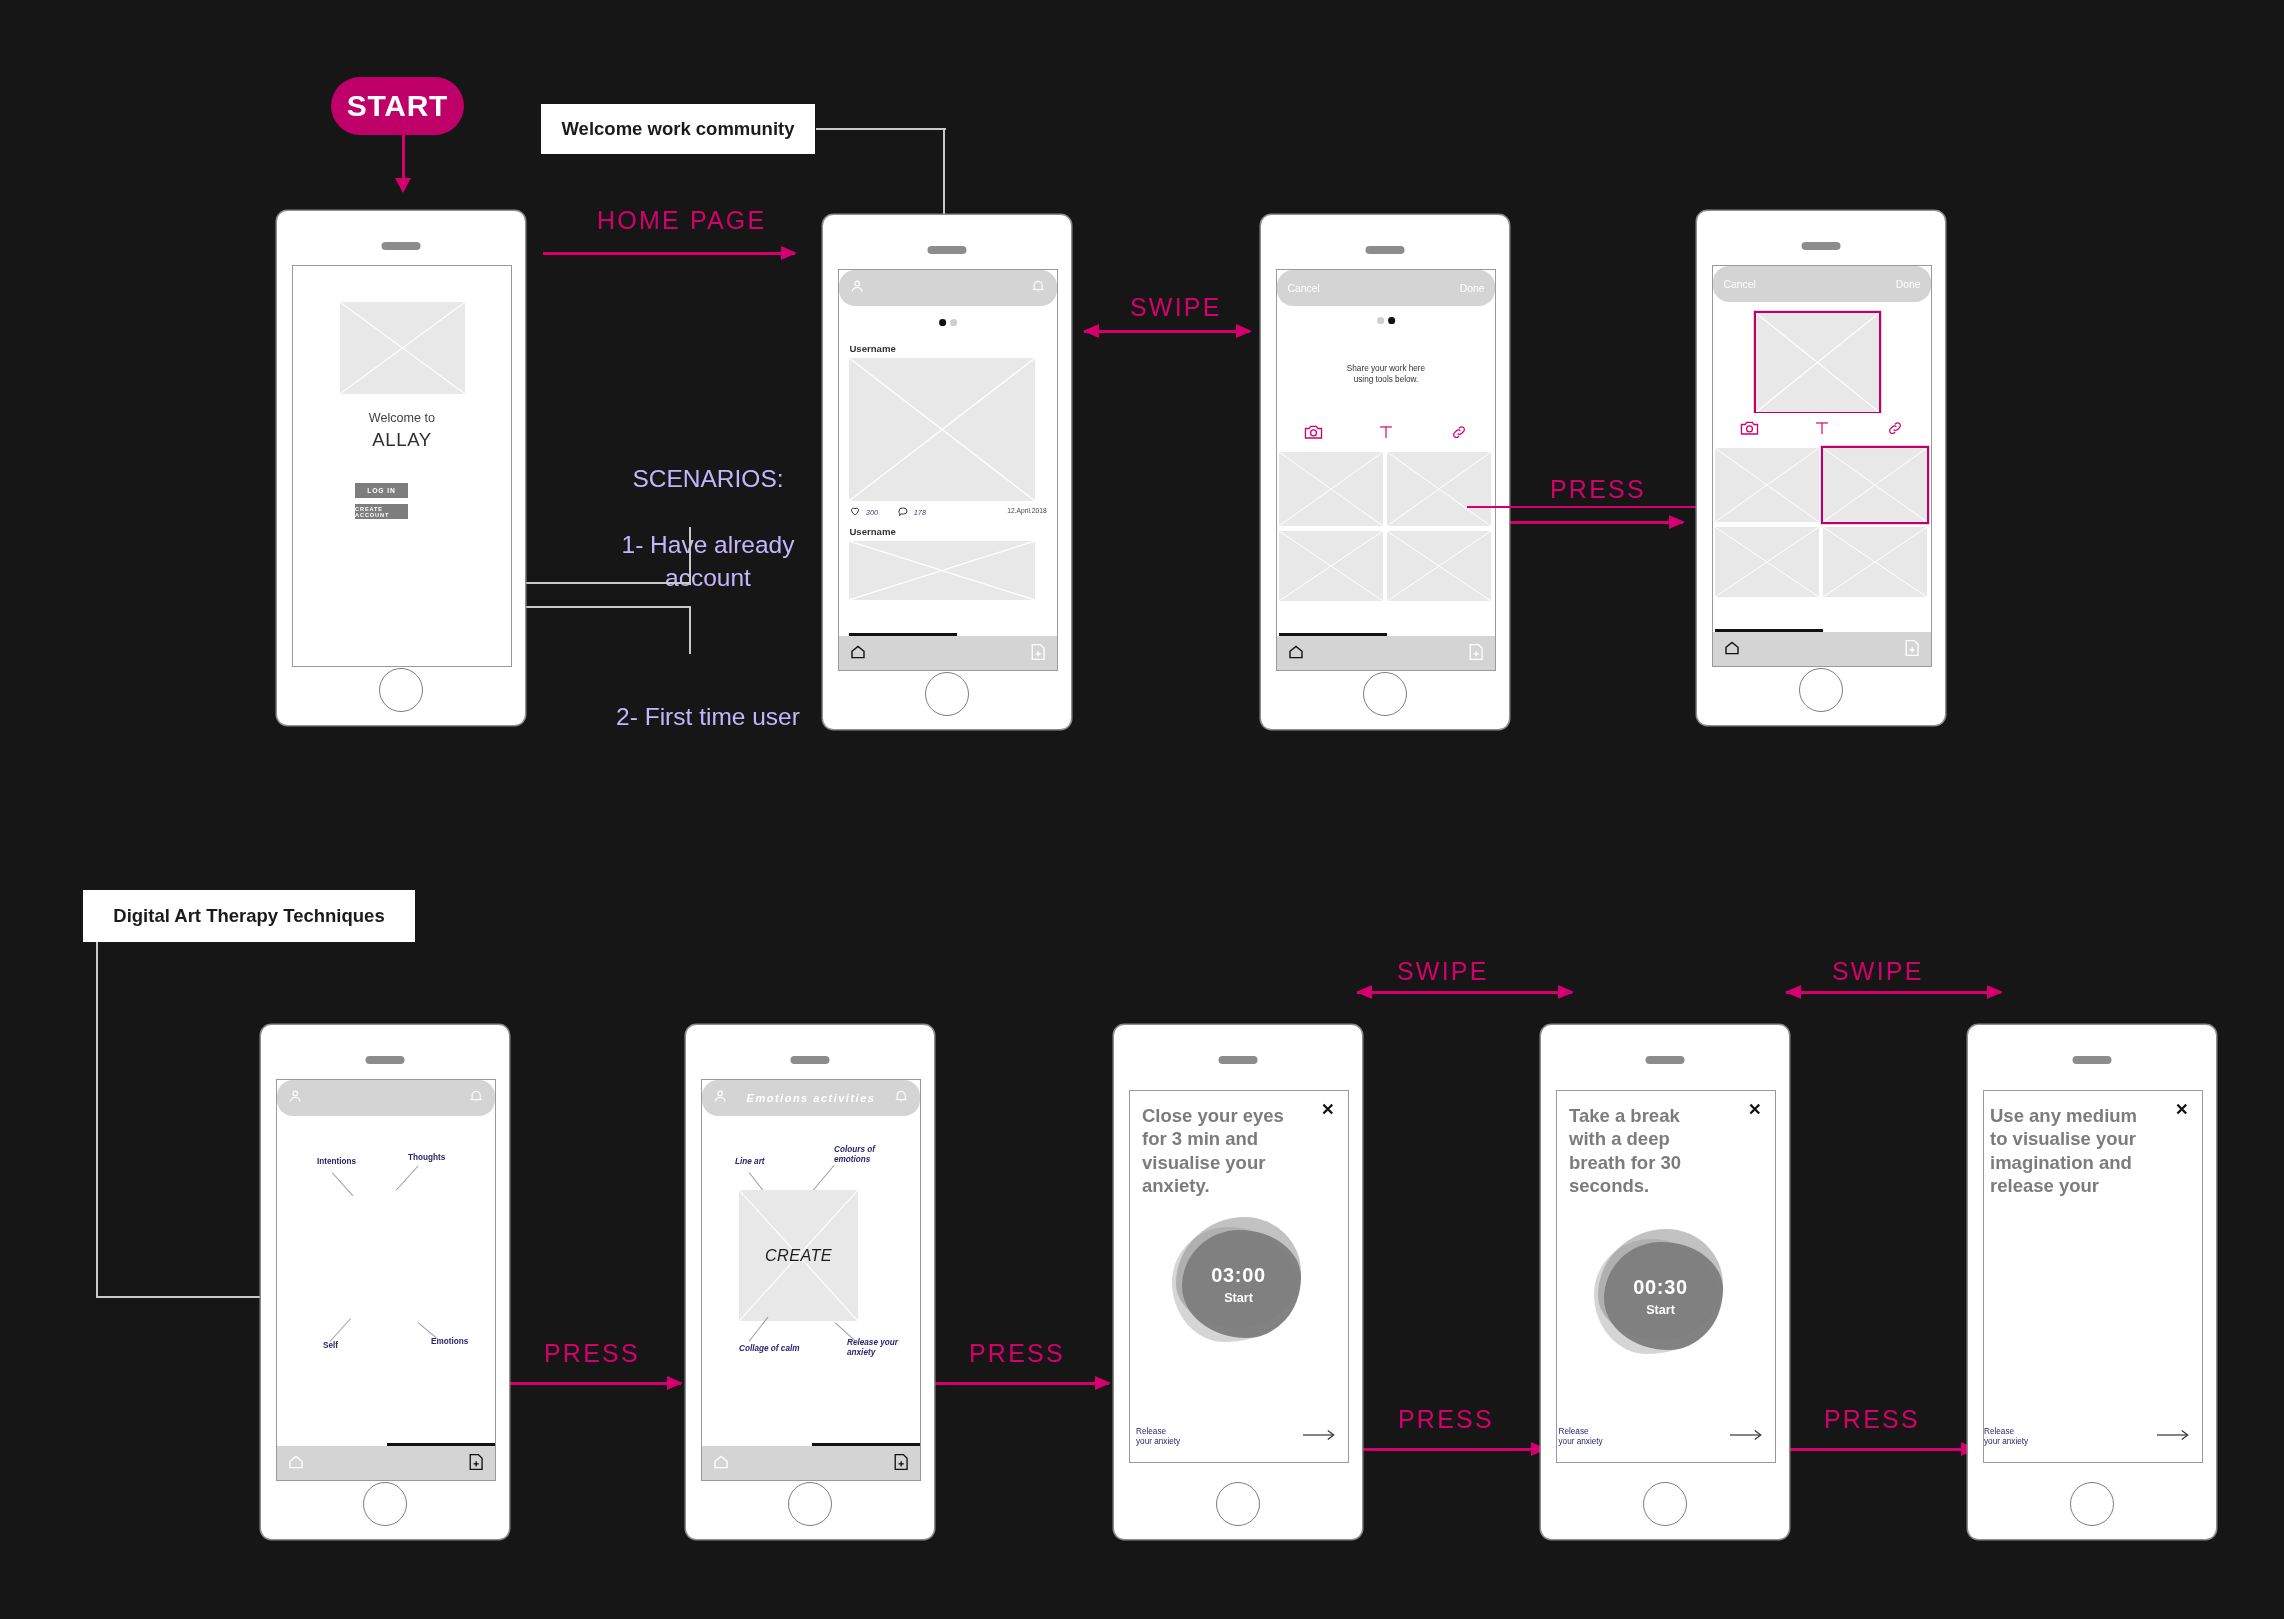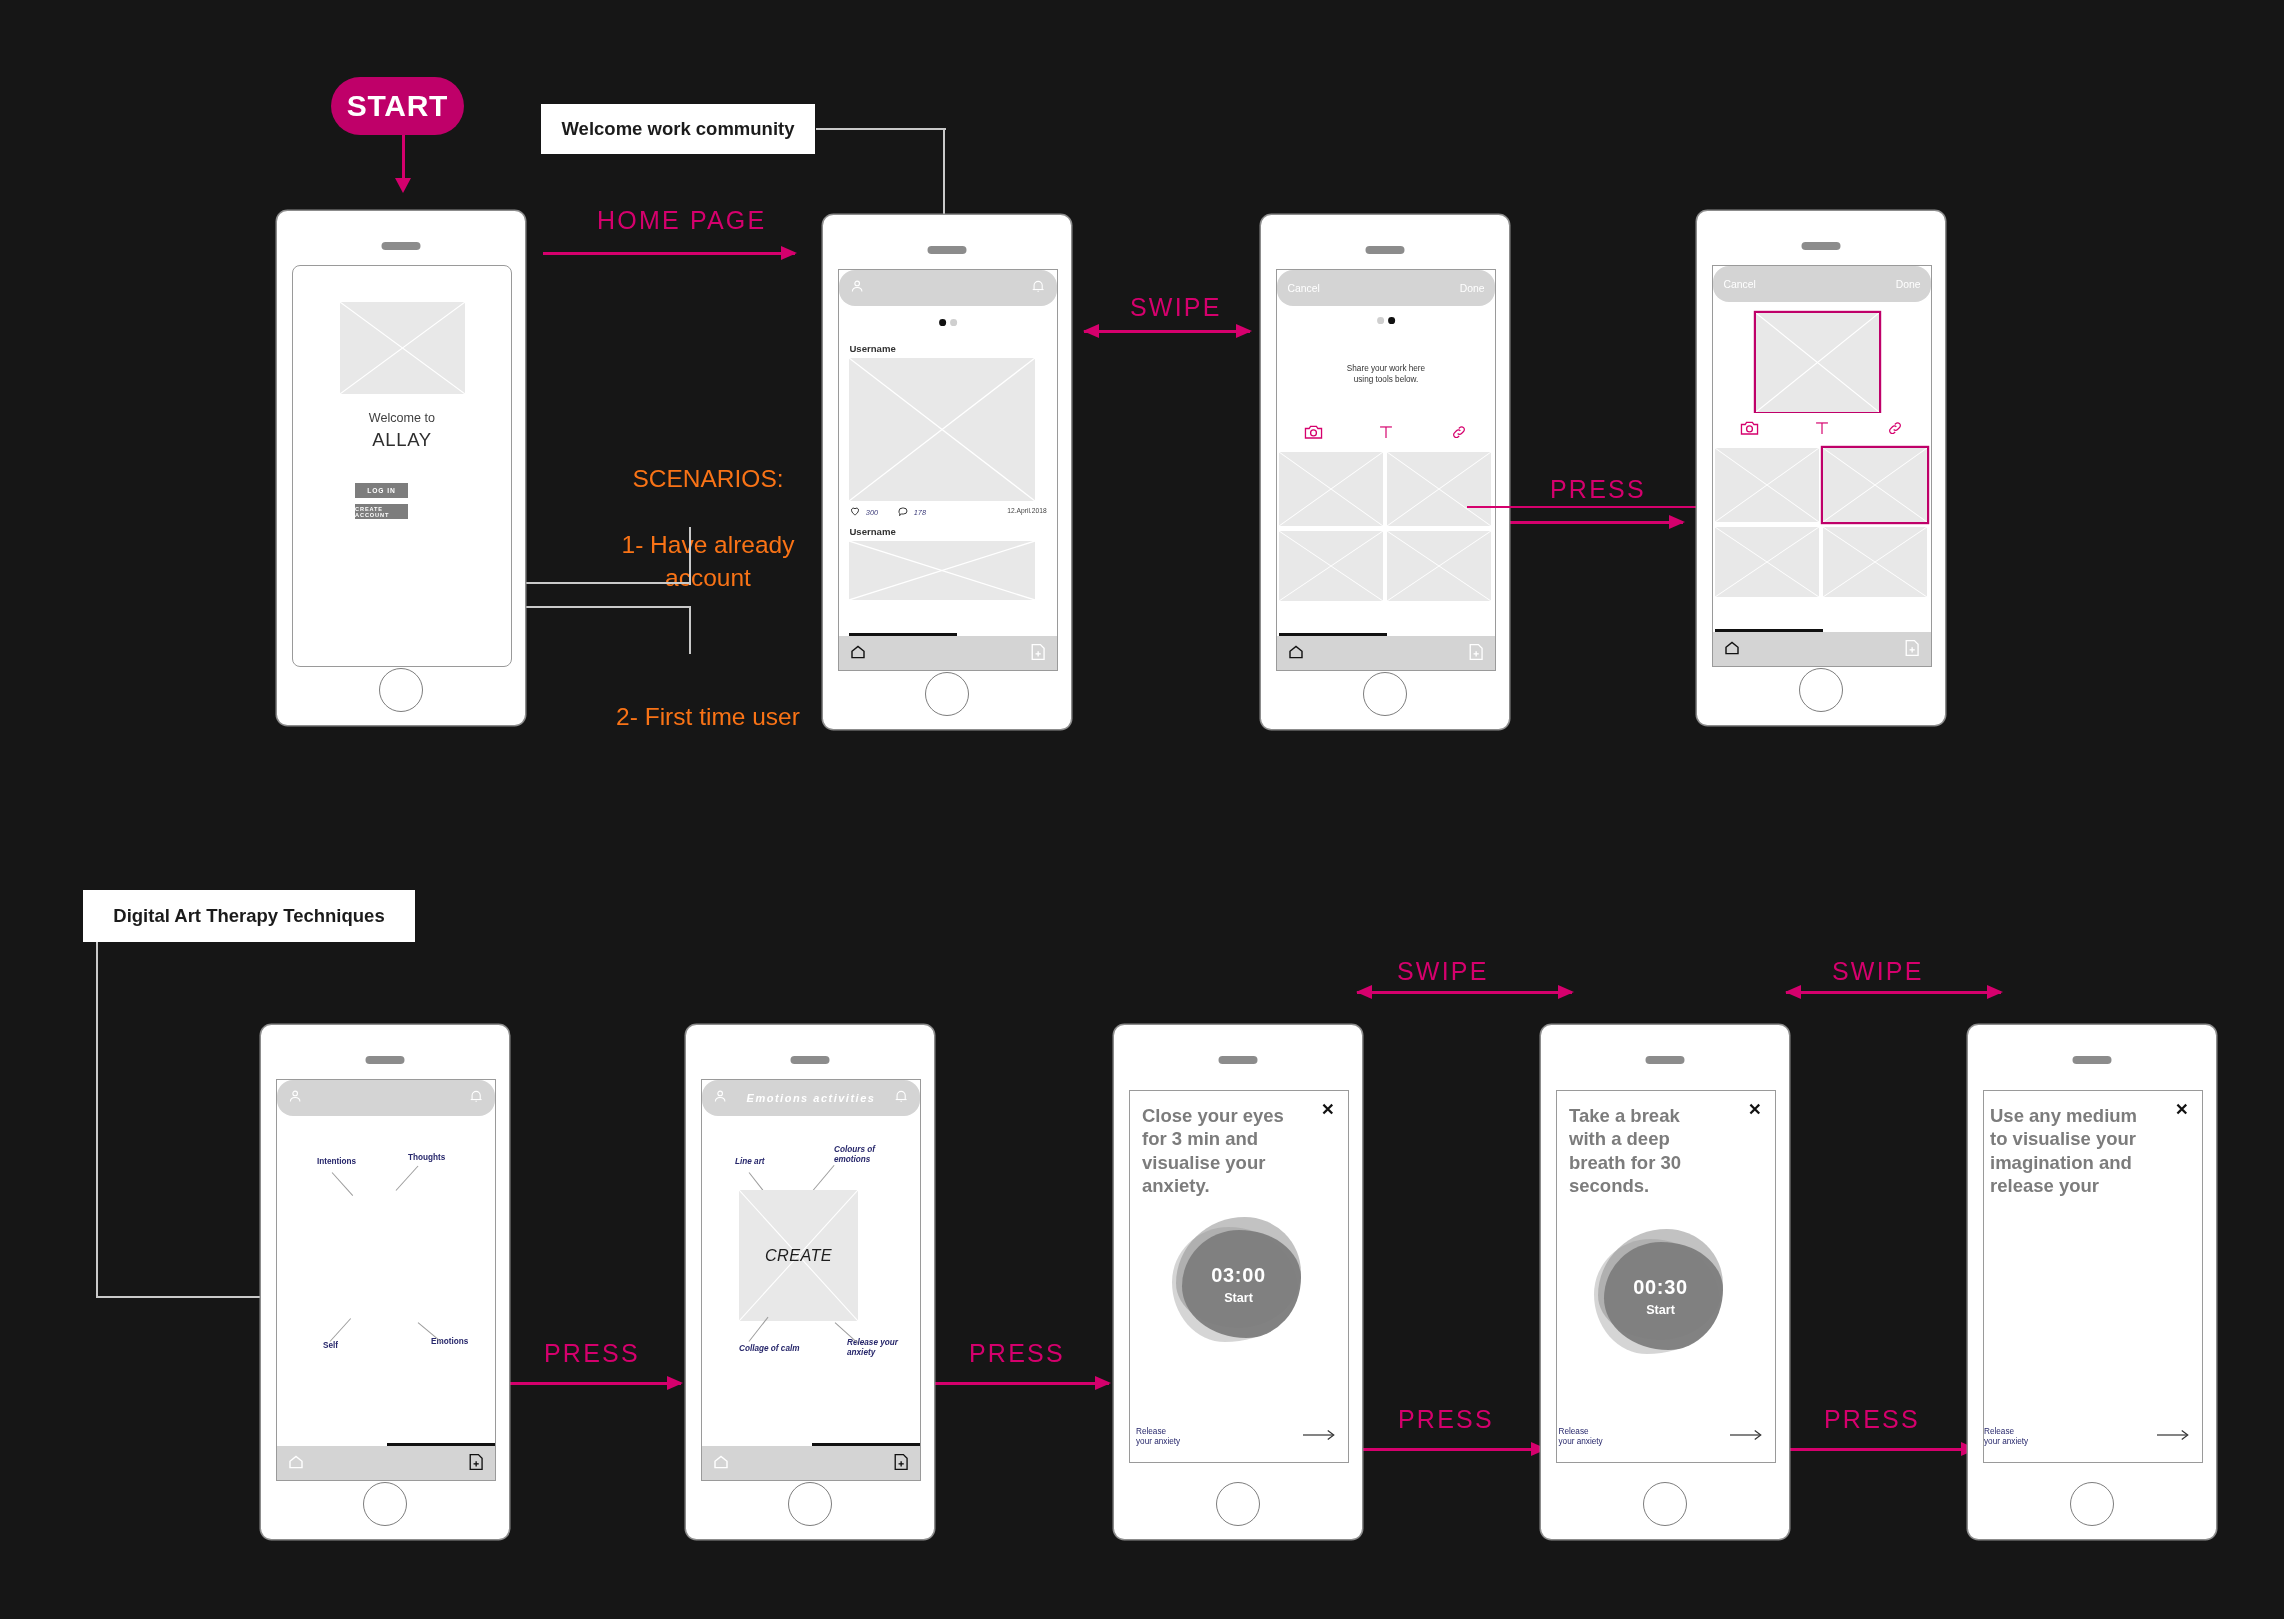--- a/index.html
+++ b/index.html
@@ -33,21 +33,21 @@
   .label-box.lb2{left:83px;top:890px;width:332px;height:52px;}
 
   
   .flow-label{
     color:#D5006D;font-size:25px;letter-spacing:2.2px;
     white-space:nowrap;font-family:"Liberation Sans", sans-serif;
   }
 
   
   .scenario-text{
-    color:#f97316;font-size:24.5px;line-height:1.35;
+    color:#c4b5fd;font-size:24.5px;line-height:1.35;
     text-align:center;white-space:pre-line;
   }
 
   
   .conn{background:#c9c9c9;}
   .conn.h{height:2.2px;}
   .conn.v{width:2.2px;}
 
   
   .parrow{position:absolute;}
@@ -214,21 +214,21 @@
     <span>PRESS</span>
   </div>
   <div class="parrow abs" style="left:1472px;top:521px;width:211px;">
     <div class="bar"></div>
       <div class="head-r"></div>
   </div>
 
   <div class="phone" style="left:277px;top:211px;width:248px;height:514px;">
     <div class="speaker" style="top:31px;"></div>
     <div class="home-btn" style="bottom:13.3px;width:42px;height:42px;"></div>
-    <div class="screen" style="left:15px;top:54px;width:218px;height:400px;border-radius:8px;">
+    <div class="screen" style="left:15px;top:54px;width:218px;height:400px;">
 
       <div class="phx" style="left:47px;top:36px;width:125px;height:92px;">
         <svg viewBox="0 0 100 100" preserveAspectRatio="none">
             <line x1="0" y1="0" x2="100" y2="100" stroke="#fff" stroke-width="1"></line>
             <line x1="100" y1="0" x2="0" y2="100" stroke="#fff" stroke-width="1"></line>
           </svg>
       </div>
 
       <div class="welcome-to" style="top:145px;">Welcome to</div>
       <div class="allay" style="top:163px;">ALLAY</div>

